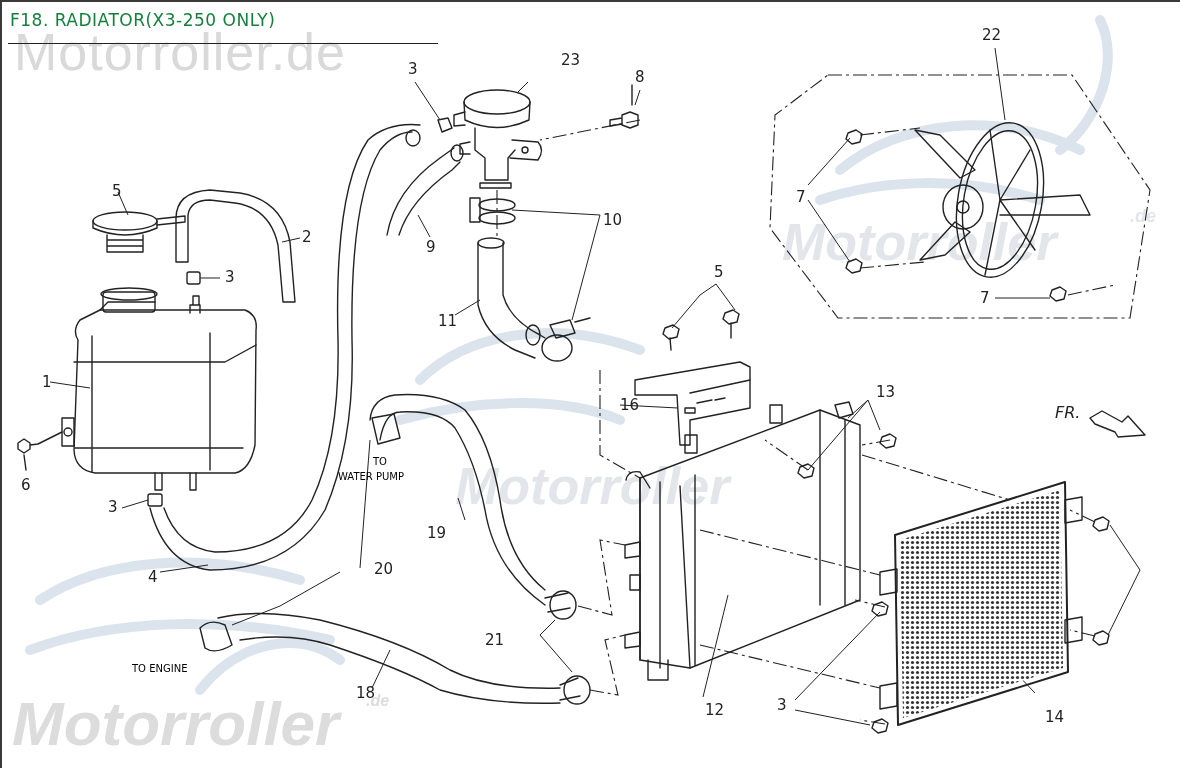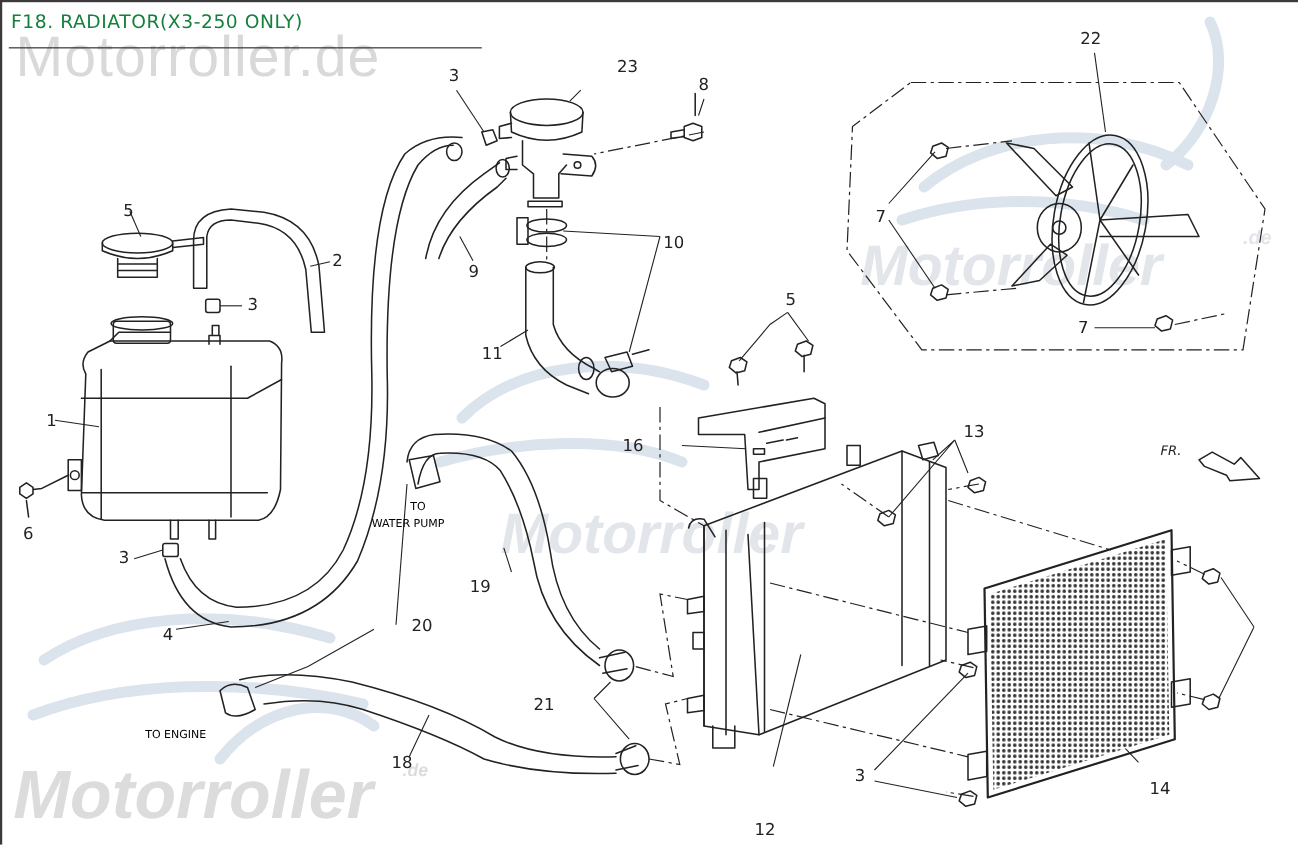--- a/index.html
+++ b/index.html
@@ -9,21 +9,21 @@
   .wm-top { left:14px; top:22px; font-size:52px; letter-spacing:1px; }
   .wm-mid { left:455px; top:456px; font-size:52px; font-style:italic; color:#e2e6ea; font-weight:700; }
   .wm-fan { left:782px; top:212px; font-size:52px; font-style:italic; color:#e2e6ea; font-weight:700; }
   .wm-fan-de { left:1130px; top:206px; font-size:18px; font-style:italic; color:#e2e6ea; font-weight:700; }
   .wm-bot { left:12px; top:688px; font-size:62px; font-style:italic; color:#dcdcdc; font-weight:700; }
   .wm-bot-de { left:366px; top:692px; font-size:16px; font-style:italic; color:#dcdcdc; font-weight:700; }
   .title { position:absolute; left:10px; top:10px; font-family:"DejaVu Sans", sans-serif; font-size:17px; color:#15803d; letter-spacing:0.5px; }
   .title-rule { position:absolute; left:8px; top:43px; width:430px; height:0; border-top:1.5px solid #222; }
   .lbl { position:absolute; font-family:"DejaVu Sans", sans-serif; font-size:15px; color:#222; line-height:1; }
   .note { position:absolute; font-family:"DejaVu Sans", sans-serif; font-size:10px; color:#000000; line-height:1.1; }
-  .fr { position:absolute; left:1055px; top:403px; font-size:12px; font-style:italic; color:#222; font-family:"DejaVu Sans", sans-serif; }
+  .fr { position:absolute; left:1055px; top:403px; font-size:16px; font-style:italic; color:#222; font-family:"DejaVu Sans", sans-serif; }
   svg.art { position:absolute; left:0; top:0; }
 </style>
 </head>
 <body>
 
 <div class="frame"></div>
 
 <div class="wm wm-top">Motorroller.de</div>
 <div class="wm wm-mid">Motorroller</div>
 <div class="wm wm-fan">Motorroller</div>
@@ -259,23 +259,23 @@
 <div class="lbl" style="left:777px;top:698px;">3</div>
 <div class="lbl" style="left:148px;top:570px;">4</div>
 <div class="lbl" style="left:112px;top:184px;">5</div>
 <div class="lbl" style="left:21px;top:478px;">6</div>
 <div class="lbl" style="left:796px;top:190px;">7</div>
 <div class="lbl" style="left:980px;top:291px;">7</div>
 <div class="lbl" style="left:635px;top:70px;">8</div>
 <div class="lbl" style="left:426px;top:240px;">9</div>
 <div class="lbl" style="left:603px;top:213px;">10</div>
 <div class="lbl" style="left:438px;top:314px;">11</div>
-<div class="lbl" style="left:686px;top:703px;margin-top:44px;">12</div>
+<div class="lbl" style="left:705px;top:703px;">12</div>
 <div class="lbl" style="left:1045px;top:710px;">14</div>
 <div class="lbl" style="left:1138px;top:544px;margin-left:44px;">15</div>
-<div class="lbl" style="left:566px;top:398px;">16</div>
+<div class="lbl" style="left:620px;top:398px;">16</div>
 <div class="lbl" style="left:714px;top:265px;">5</div>
 <div class="lbl" style="left:356px;top:686px;">18</div>
 <div class="lbl" style="left:427px;top:526px;">19</div>
 <div class="lbl" style="left:345px;top:562px;margin-left:29px;">20</div>
 <div class="lbl" style="left:485px;top:633px;">21</div>
 <div class="lbl" style="left:982px;top:28px;">22</div>
 <div class="lbl" style="left:537px;top:53px;margin-left:24px;">23</div>
 
 </body></html>

